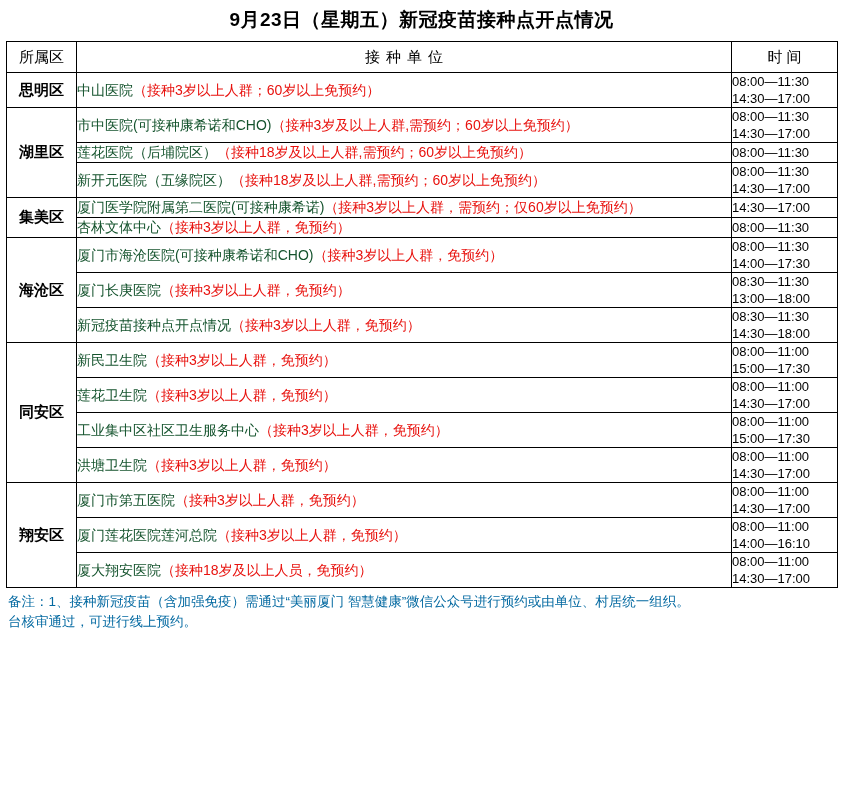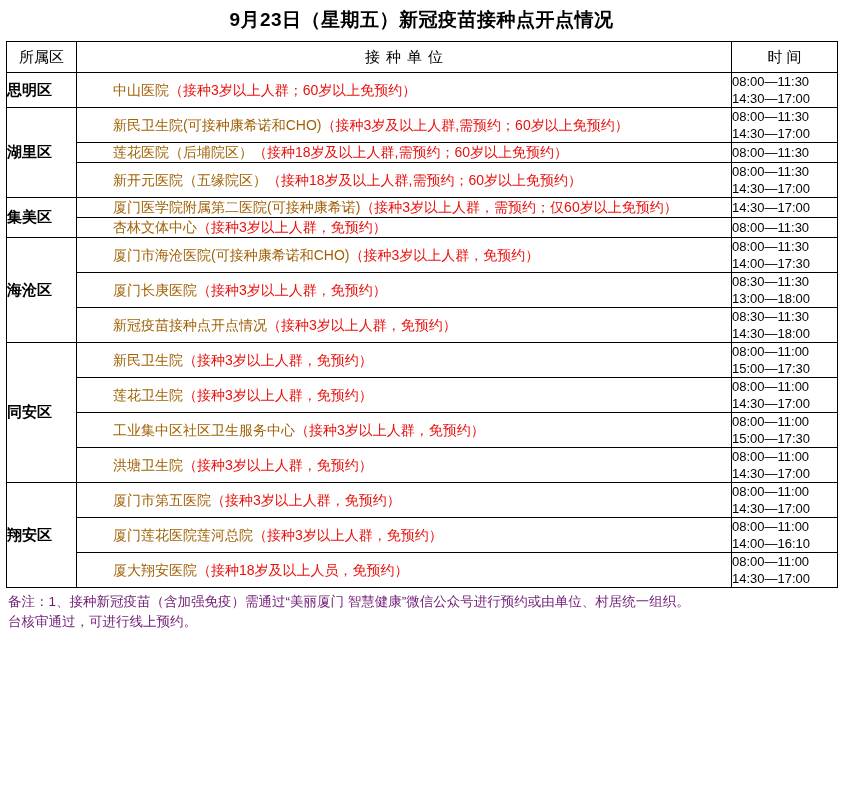--- a/index.html
+++ b/index.html
@@ -52,47 +52,47 @@
   }
   .hdr-unit {
     letter-spacing: 6px;
     text-indent: 6px;
   }
   .hdr-time {
     letter-spacing: 4px;
     text-indent: 4px;
   }
   td.district {
-    text-align: left;
+    text-align: center;
     font-size: 15px;
     font-weight: bold;
   }
   td.unit {
     font-size: 14px;
     padding: 4px 0 4px 7px;
     line-height: 19px;
     white-space: nowrap;
     overflow: hidden;
   }
-  td.unit .name { color: #a16207; margin-left: 36px; }
+  td.unit .name { color: #14532d; }
   td.unit .note { color: #e8120e; }
   td.time {
     font-size: 13px;
     text-align: left;
     line-height: 17px;
     padding: 2px 0;
     white-space: nowrap;
   }
   .time-line { display: block; }
 
   .footer {
     font-size: 13.5px;
     line-height: 20px;
     padding: 4px 2px 0 2px;
-    color: #701a75;
+    color: #0369a1;
   }
   .footer p {
     margin: 0;
     text-indent: 0;
   }
   .footer p.indent {
     text-indent: 28px;
   }
 </style>
 </head>
@@ -119,21 +119,21 @@
         <tr>
           <td class="district" rowspan="1">思明区</td>
           <td class="unit"><span class="name">中山医院</span><span class="note">（接种3岁以上人群；60岁以上免预约）</span></td>
           <td class="time">
             <span class="time-line">08:00—11:30</span>
             <span class="time-line">14:30—17:00</span>
           </td>
         </tr>
         <tr>
           <td class="district" rowspan="3">湖里区</td>
-          <td class="unit"><span class="name">新民卫生院(可接种康希诺和CHO)</span><span class="note">（接种3岁及以上人群,需预约；60岁以上免预约）</span></td>
+          <td class="unit"><span class="name">市中医院(可接种康希诺和CHO)</span><span class="note">（接种3岁及以上人群,需预约；60岁以上免预约）</span></td>
           <td class="time">
             <span class="time-line">08:00—11:30</span>
             <span class="time-line">14:30—17:00</span>
           </td>
         </tr>
         <tr>
           <td class="unit"><span class="name">莲花医院（后埔院区）</span><span class="note">（接种18岁及以上人群,需预约；60岁以上免预约）</span></td>
           <td class="time">
             <span class="time-line">08:00—11:30</span>
           </td>

